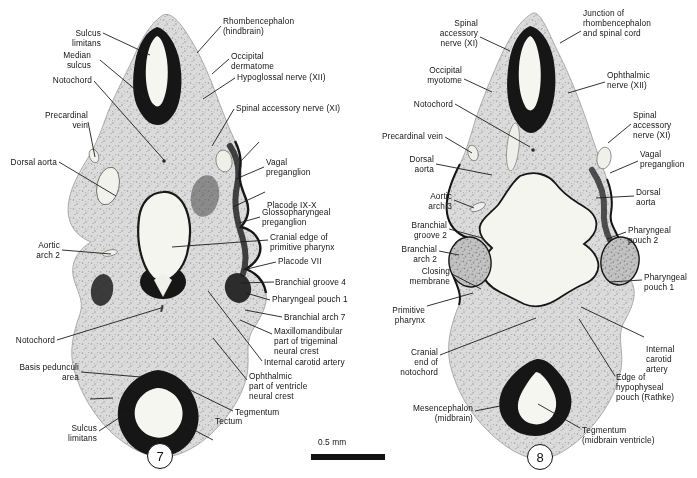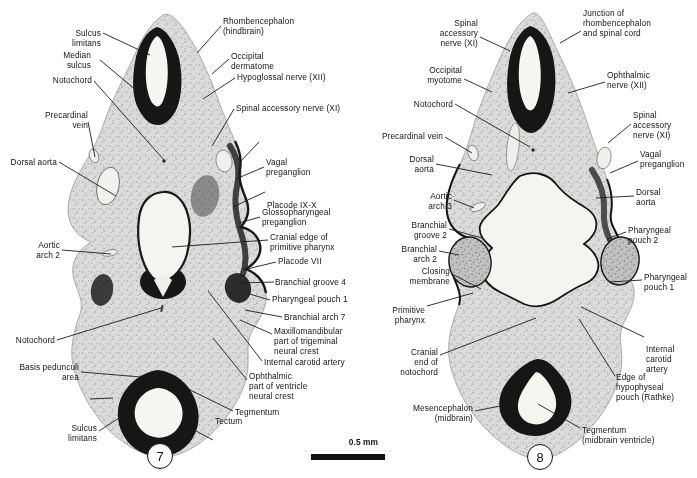--- a/index.html
+++ b/index.html
@@ -2,21 +2,21 @@
 <html><head>
 <meta charset="utf-8">
 <style>
   html,body{margin:0;padding:0;background:#ffffff;}
   #fig{position:relative;width:697px;height:478px;background:#ffffff;overflow:hidden;
        font-family:"Liberation Sans",sans-serif;}
   #art{position:absolute;left:0;top:0;z-index:1;}
   .lbl{position:absolute;z-index:3;font:8.3px/10px "Liberation Sans",sans-serif;
        color:#141414;white-space:pre-line;letter-spacing:.1px;}
   .r{text-align:right;}
-  .c{text-align:right;font-weight:bold;}
+  .c{text-align:left;}
   .num{position:absolute;z-index:3;width:24px;height:24px;border:1.6px solid #111;
        border-radius:50%;background:#fff;display:flex;align-items:center;justify-content:center;
        font:13px "Liberation Sans",sans-serif;color:#111;}
   .scalebar{position:absolute;z-index:3;background:#121212;}
 </style>
 </head>
 <body>
 
 <div id="fig">
 

